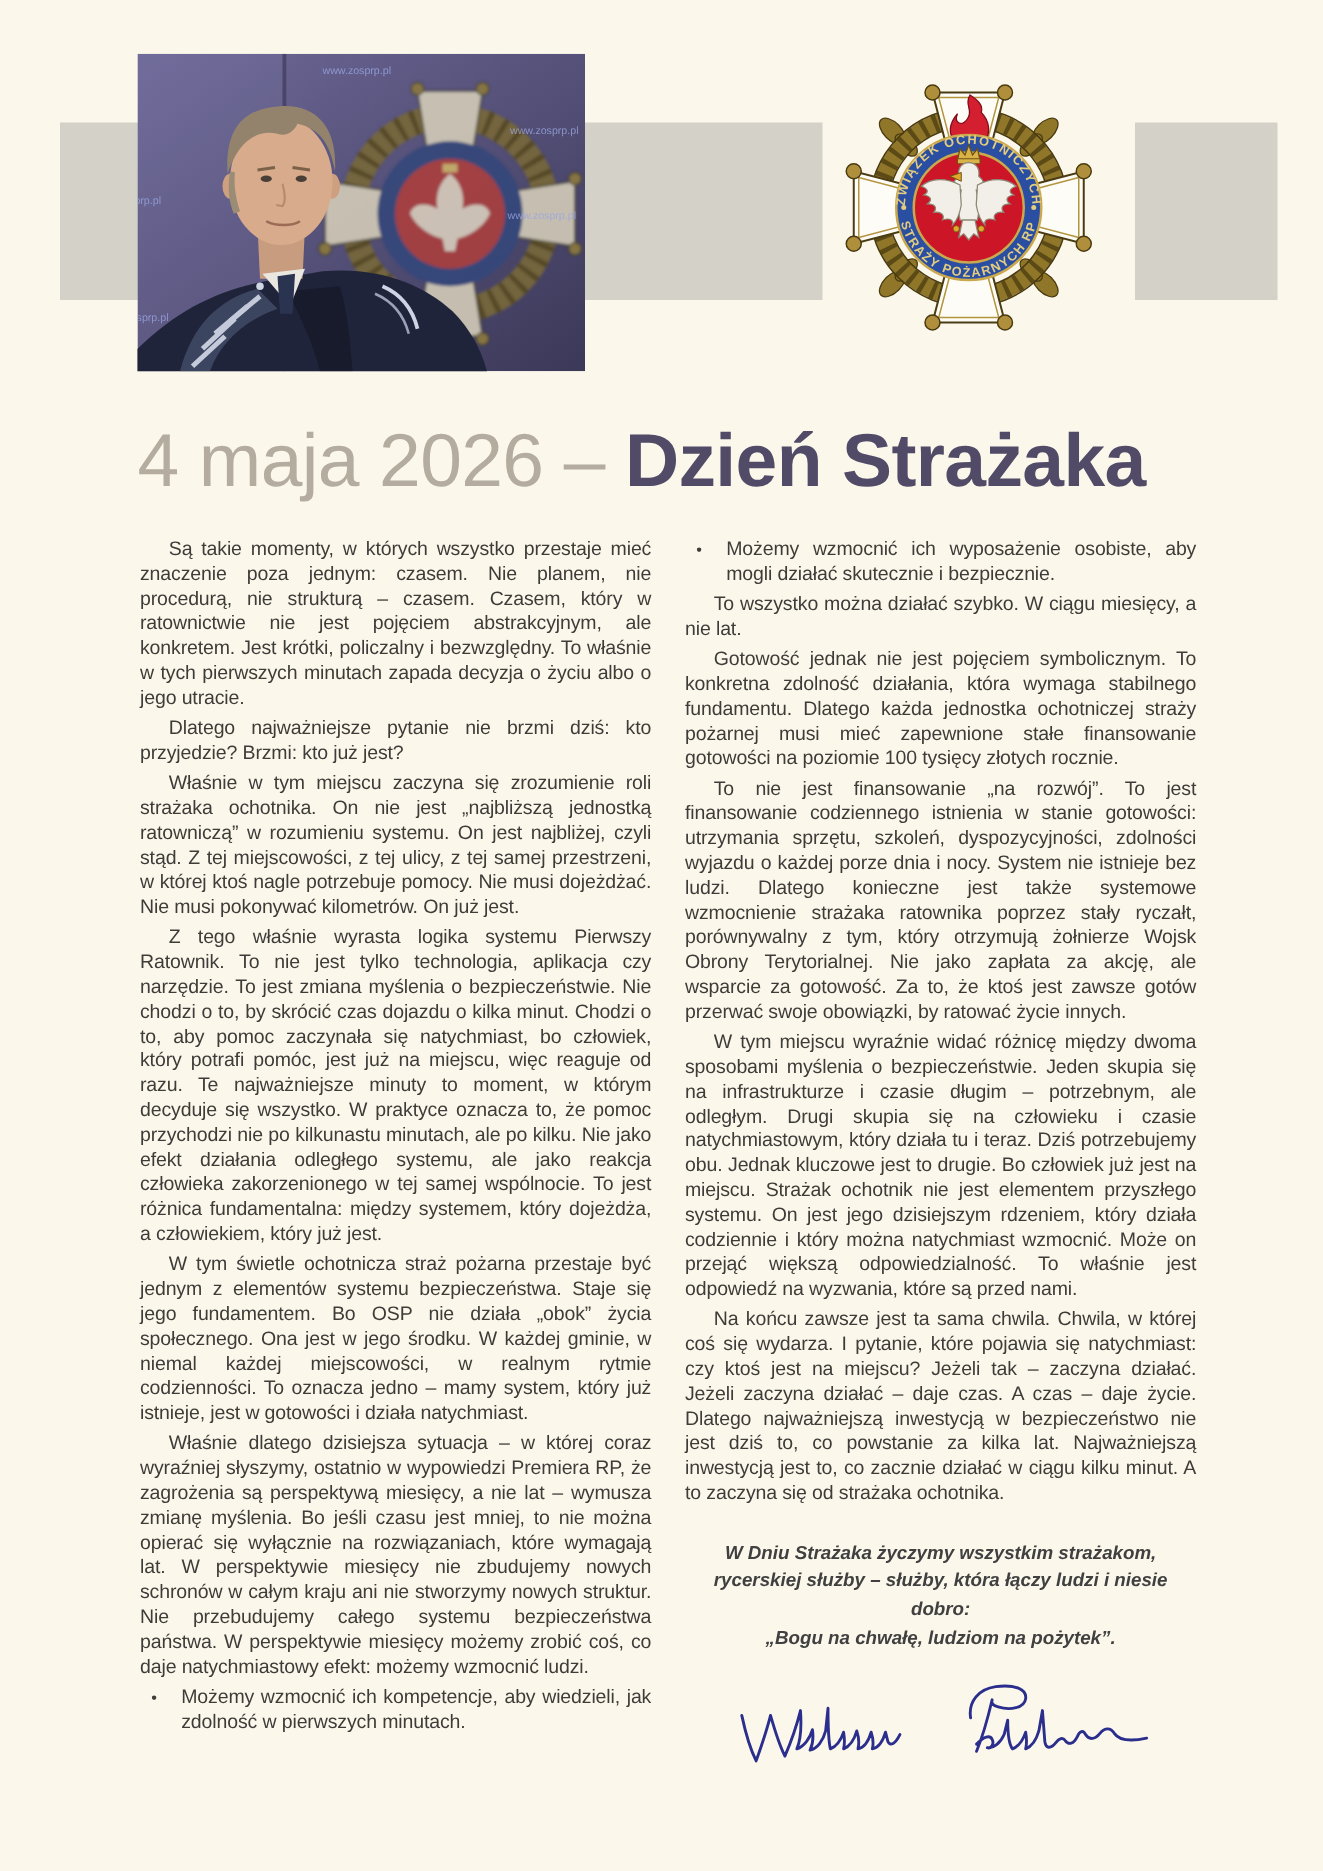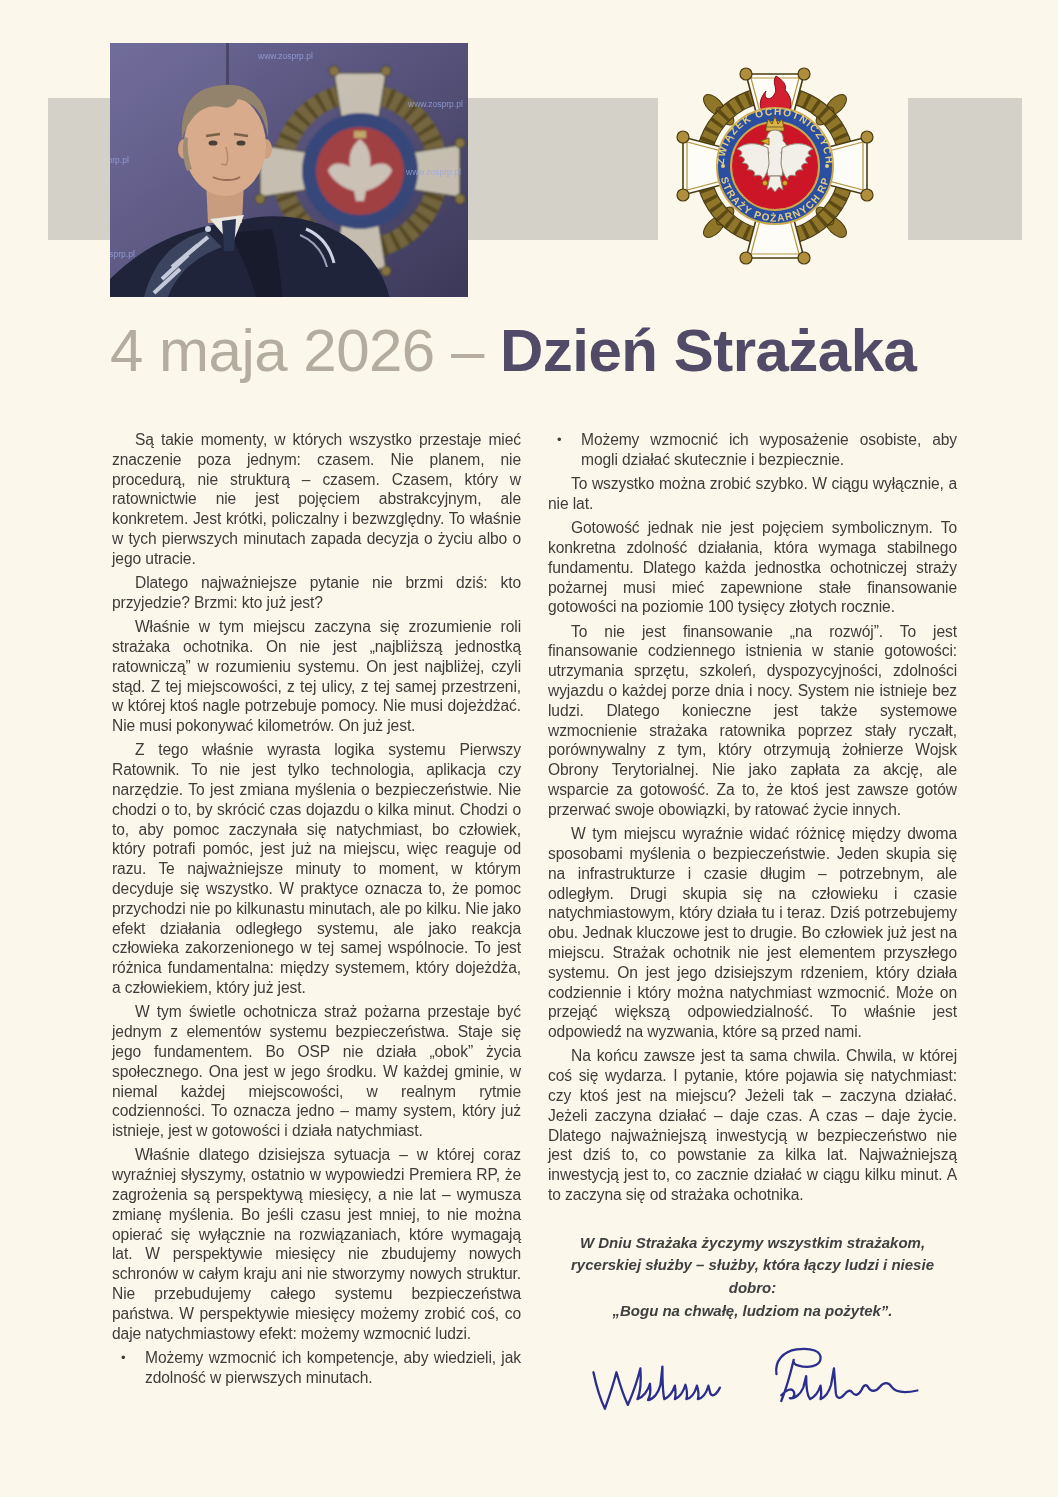--- a/index.html
+++ b/index.html
@@ -6,21 +6,21 @@
   body{background:#fbf8eb;font-family:"Liberation Sans",sans-serif;}
   .page{position:relative;width:1058px;height:1442px;background:#fbf8eb;overflow:hidden;}
 
   .band{position:absolute;top:98px;height:142px;background:#d4d2c8;}
   .band-left{left:48px;width:610px;}
   .band-right{left:908px;width:114px;}
 
   .photo{position:absolute;left:110px;top:43px;width:358px;height:254px;display:block;}
   .emblem{position:absolute;left:673px;top:64px;width:204px;height:204px;display:block;}
 
-  .title{position:absolute;left:110px;top:316px;margin:0;font-size:60px;line-height:70px;white-space:nowrap;letter-spacing:-0.5px;font-family:"Liberation Sans",sans-serif;}
+  .title{position:absolute;left:110px;top:334px;margin:0;font-size:60px;line-height:70px;white-space:nowrap;letter-spacing:-0.5px;font-family:"Liberation Sans",sans-serif;}
   .t-light{font-weight:300;color:#b3ac9f;}
   .t-bold{font-weight:700;color:#514b68;letter-spacing:-0.5px;}
 
   .columns{position:absolute;left:112px;top:430px;width:846px;display:flex;gap:27px;}
   .col{width:409px;flex:0 0 409px;}
   .block{margin:0 0 4.5px 0;font-size:15.6px;line-height:19.8px;text-align:justify;color:#3e3c39;letter-spacing:-0.1px;hyphens:auto;}
   .block.p{text-indent:23px;}
   .block.li{position:relative;padding-left:33px;}
   .block.li::before{content:"\2022";position:absolute;left:9px;top:0;font-size:13px;color:#3e3c39;}
 
@@ -199,21 +199,21 @@
         <p class="block p">Z tego właśnie wyrasta logika systemu Pierwszy Ratownik. To nie jest tylko technologia, aplikacja czy narzędzie. To jest zmiana myślenia o bezpieczeństwie. Nie chodzi o to, by skrócić czas dojazdu o kilka minut. Chodzi o to, aby pomoc zaczynała się natychmiast, bo człowiek, który potrafi pomóc, jest już na miejscu, więc reaguje od razu. Te najważniejsze minuty to moment, w którym decyduje się wszystko. W praktyce oznacza to, że pomoc przychodzi nie po kilkunastu minutach, ale po kilku. Nie jako efekt działania odległego systemu, ale jako reakcja człowieka zakorzenionego w tej samej wspólnocie. To jest różnica fundamentalna: między systemem, który dojeżdża, a człowiekiem, który już jest.</p>
         <p class="block p">W tym świetle ochotnicza straż pożarna przestaje być jednym z elementów systemu bezpieczeństwa. Staje się jego fundamentem. Bo OSP nie działa „obok” życia społecznego. Ona jest w jego środku. W każdej gminie, w niemal każdej miejscowości, w realnym rytmie codzienności. To oznacza jedno – mamy system, który już istnieje, jest w gotowości i działa natychmiast.</p>
         <p class="block p">Właśnie dlatego dzisiejsza sytuacja – w której coraz wyraźniej słyszymy, ostatnio w wypowiedzi Premiera RP, że zagrożenia są perspektywą miesięcy, a nie lat – wymusza zmianę myślenia. Bo jeśli czasu jest mniej, to nie można opierać się wyłącznie na rozwiązaniach, które wymagają lat. W perspektywie miesięcy nie zbudujemy nowych schronów w całym kraju ani nie stworzymy nowych struktur. Nie przebudujemy całego systemu bezpieczeństwa państwa. W perspektywie miesięcy możemy zrobić coś, co daje natychmiastowy efekt: możemy wzmocnić ludzi.</p>
         <p class="block li">Możemy wzmocnić ich kompetencje, aby wiedzieli, jak zdolność w pierwszych minutach.</p>
       </div>
 
     <div class="col">
       <div>
 
       <p class="block li">Możemy wzmocnić ich wyposażenie osobiste, aby mogli działać skutecznie i bezpiecznie.</p>
-          <p class="block p">To wszystko można zrobić szybko. W ciągu wyłącznie, a nie lat.</p>
+          <p class="block p">To wszystko można działać szybko. W ciągu miesięcy, a nie lat.</p>
           <p class="block p">Gotowość jednak nie jest pojęciem symbolicznym. To konkretna zdolność działania, która wymaga stabilnego fundamentu. Dlatego każda jednostka ochotniczej straży pożarnej musi mieć zapewnione stałe finansowanie gotowości na poziomie 100 tysięcy złotych rocznie.</p>
           <p class="block p">To nie jest finansowanie „na rozwój”. To jest finansowanie codziennego istnienia w stanie gotowości: utrzymania sprzętu, szkoleń, dyspozycyjności, zdolności wyjazdu o każdej porze dnia i nocy. System nie istnieje bez ludzi. Dlatego konieczne jest także systemowe wzmocnienie strażaka ratownika poprzez stały ryczałt, porównywalny z tym, który otrzymują żołnierze Wojsk Obrony Terytorialnej. Nie jako zapłata za akcję, ale wsparcie za gotowość. Za to, że ktoś jest zawsze gotów przerwać swoje obowiązki, by ratować życie innych.</p>
           <p class="block p">W tym miejscu wyraźnie widać różnicę między dwoma sposobami myślenia o bezpieczeństwie. Jeden skupia się na infrastrukturze i czasie długim – potrzebnym, ale odległym. Drugi skupia się na człowieku i czasie natychmiastowym, który działa tu i teraz. Dziś potrzebujemy obu. Jednak kluczowe jest to drugie. Bo człowiek już jest na miejscu. Strażak ochotnik nie jest elementem przyszłego systemu. On jest jego dzisiejszym rdzeniem, który działa codziennie i który można natychmiast wzmocnić. Może on przejąć większą odpowiedzialność. To właśnie jest odpowiedź na wyzwania, które są przed nami.</p>
           <p class="block p">Na końcu zawsze jest ta sama chwila. Chwila, w której coś się wydarza. I pytanie, które pojawia się natychmiast: czy ktoś jest na miejscu? Jeżeli tak – zaczyna działać. Jeżeli zaczyna działać – daje czas. A czas – daje życie. Dlatego najważniejszą inwestycją w bezpieczeństwo nie jest dziś to, co powstanie za kilka lat. Najważniejszą inwestycją jest to, co zacznie działać w ciągu kilku minut. A to zaczyna się od strażaka ochotnika.</p>
         </div>
 
       <div class="message">
 
       <div class="message-line">W Dniu Strażaka życzymy wszystkim strażakom,</div>
           <div class="message-line">rycerskiej służby – służby, która łączy ludzi i niesie dobro:</div>

